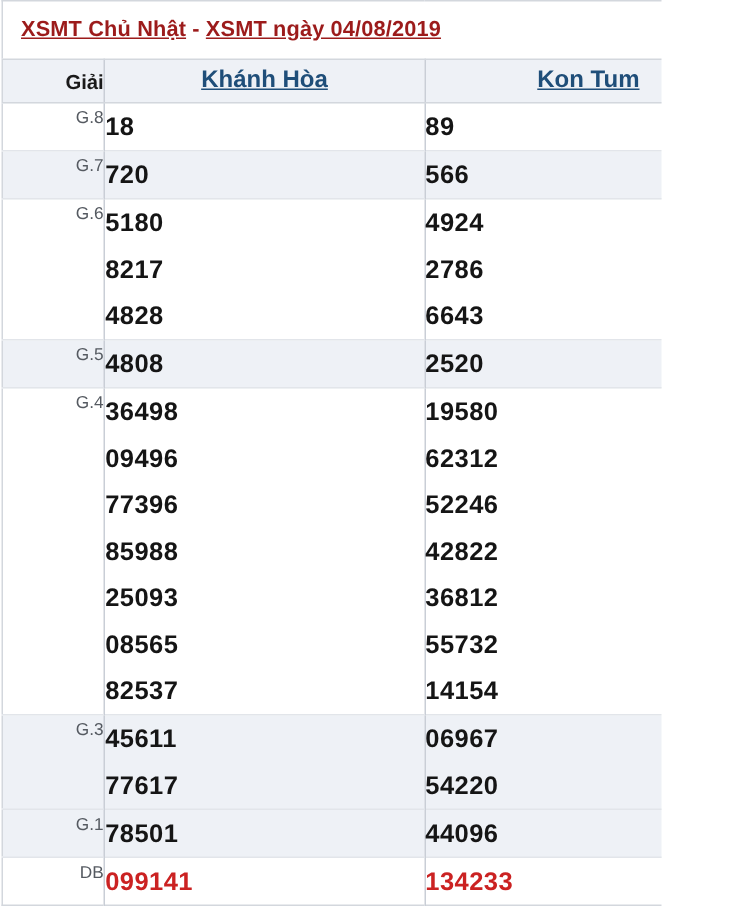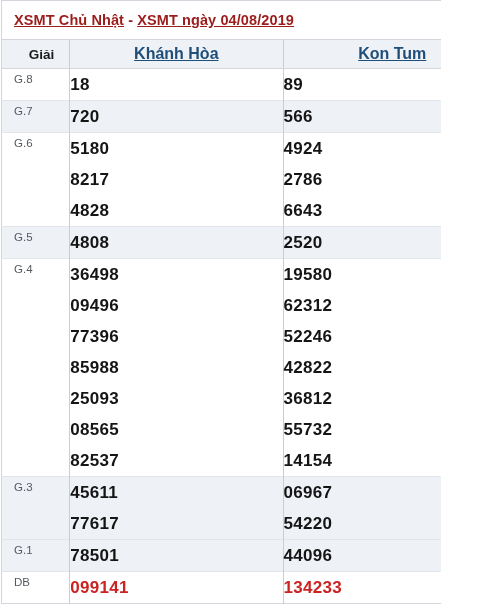--- a/index.html
+++ b/index.html
@@ -66,21 +66,21 @@
     height: 28px;
     background: #eef1f6;
     border-bottom: 1px solid #d3d7dd;
     border-right: 1px solid #c9ced6;
     vertical-align: middle;
     padding: 0;
   }
   .head-row th:last-child { border-right: none; }
 
   .head-prize {
-    text-align: center;
+    text-align: right;
     padding-left: 12px !important;
     font-size: 13.5px;
     font-weight: bold;
     color: #1a1a1a;
   }
   .prov-link {
     font-size: 16px;
     font-weight: bold;
     color: #1f4e79;
     text-decoration: underline;
@@ -92,21 +92,21 @@
     border-right: 1px solid #c9ced6;
     padding: 0;
     vertical-align: top;
   }
   .lottery-table tbody td:last-child { border-right: none; }
 
   tr.alt td { background: #eef1f6; margin-left: 48px; }
   tr.plain td { background: #ffffff; }
 
   .prize-label {
-    text-align: left;
+    text-align: right;
     padding: 4px 0 0 12px !important;
     font-size: 11.5px;
     color: #555a61;
     white-space: nowrap;
   }
 
   .nums {
     text-align: left;
     padding: 0 !important;
   }

